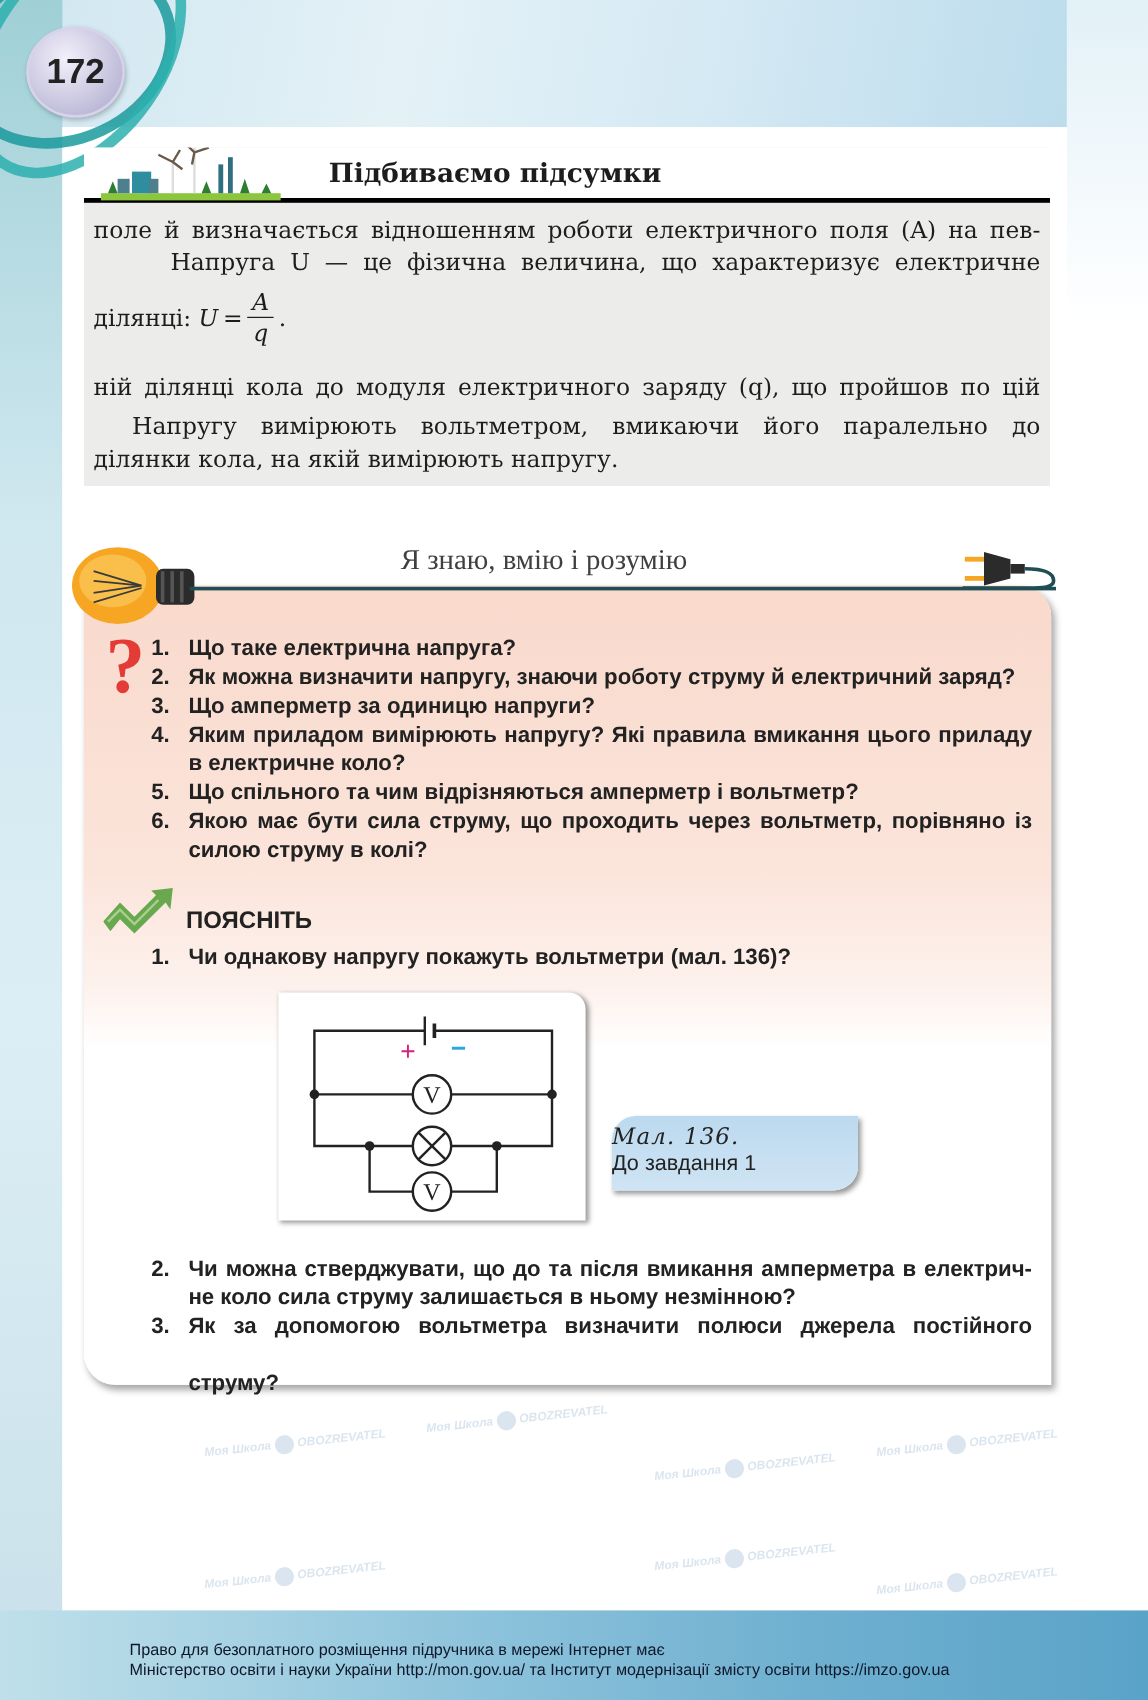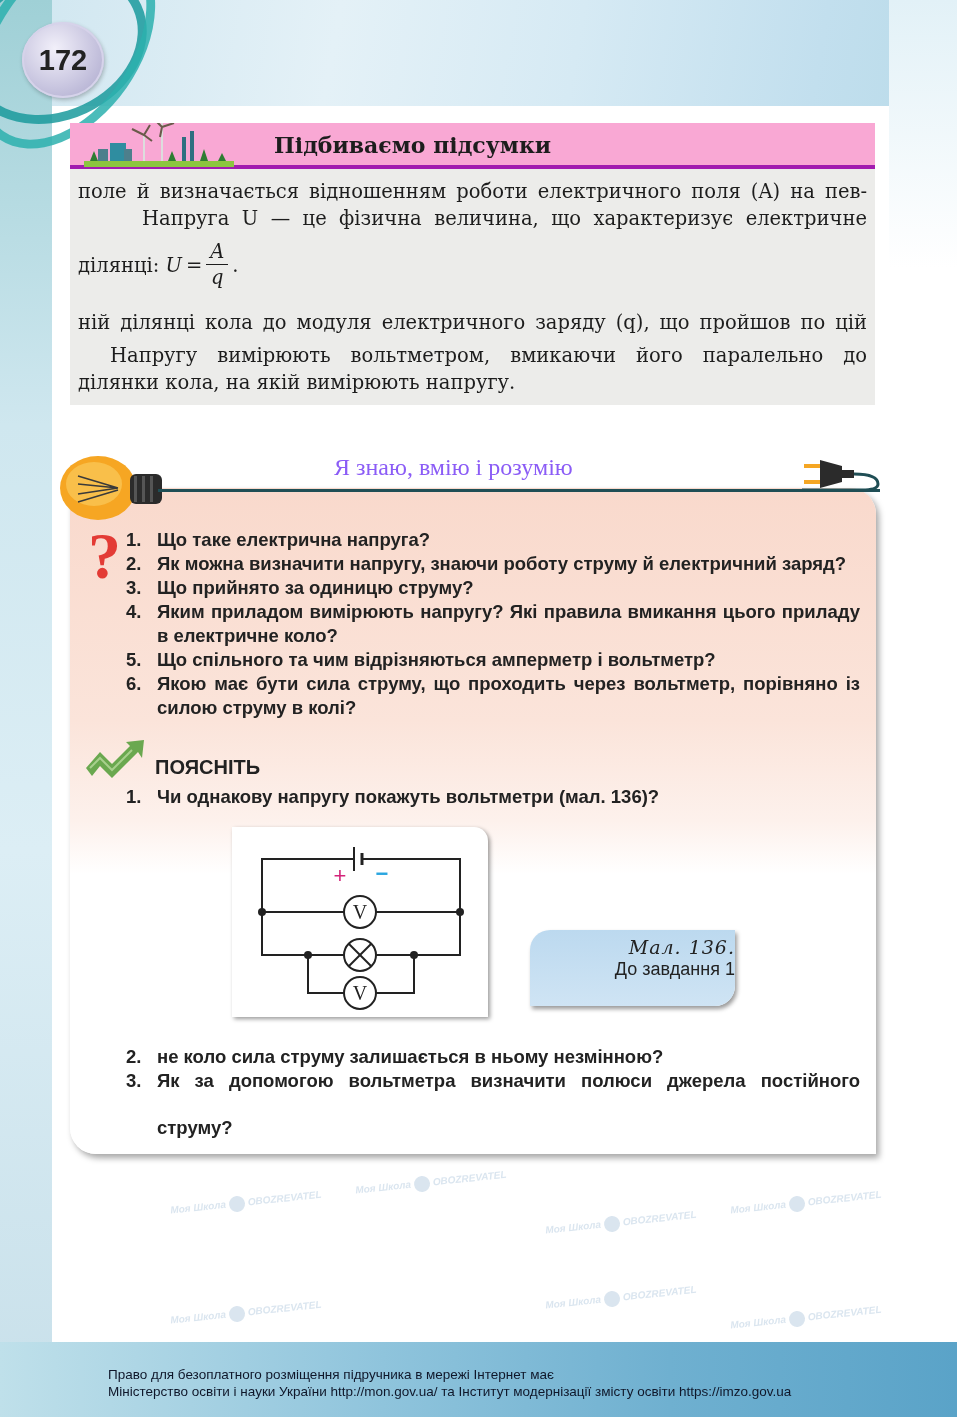--- a/index.html
+++ b/index.html
@@ -46,21 +46,21 @@
     font-family: "Liberation Sans", sans-serif; font-weight: bold; font-size: 29px; color: #222;
   }
 
   
   .summary {
     position: absolute; left: 70px; top: 123px; width: 805px; height: 282px;
     background: #ececea;
   }
   .summary-header {
     position: absolute; left: 0; top: 0; width: 805px; height: 46px;
-    background: #f9a8d4; border-bottom: 4px solid #a21caf;
+    background: #ffffff; border-bottom: 4px solid #000000;
   }
   .summary-title {
     position: absolute; left: 204px; top: 9px;
     font-family: "DejaVu Serif", serif; font-weight: bold; font-size: 22px; color: #1d1d1d;
   }
   .landscape-icon { position: absolute; left: 14px; top: 0px; width: 150px; height: 46px; }
   .summary-body {
     position: absolute; left: 0; top: 55px; width: 805px; padding: 0 8px 0 8px;
     font-family: "DejaVu Serif", serif; font-size: 19.5px; color: #1d1d1d;
     line-height: 27px; text-align: justify;
@@ -70,21 +70,21 @@
   .line.last { text-align-last: left; }
   .formula { display: inline-flex; align-items: center; gap: 4px; font-style: italic; }
   .frac { display: inline-flex; flex-direction: column; align-items: center; vertical-align: middle; font-style: italic; }
   .frac .num { border-bottom: 1px solid #1d1d1d; padding: 0 4px; line-height: 24px; }
   .frac .den { line-height: 26px; }
 
   
   .know-header { position: absolute; left: 58px; top: 448px; width: 830px; height: 76px; }
   .know-title {
     position: absolute; left: 276px; top: 6px;
-    font-family: "Liberation Serif", serif; font-size: 24px; color: #8b5cf6;
+    font-family: "Liberation Serif", serif; font-size: 24px; color: #404040;
   }
   .cord { position: absolute; left: 100px; top: 41px; width: 722px; height: 3px; background: #1f4e55; }
   .know-card {
     position: absolute; left: 70px; top: 488px; width: 806px; height: 666px;
     background: linear-gradient(180deg, #f9d9cc 0%, #fbe4da 35%, #fdf1ec 50%, #ffffff 58%, #ffffff 100%);
     border-radius: 0 26px 0 26px;
     box-shadow: 3px 4px 6px rgba(0,0,0,0.35);
   }
   .question-mark {
     position: absolute; left: 88px; top: 526px;
@@ -100,24 +100,24 @@
     position: absolute; left: 155px; top: 756px; font-weight: bold; font-size: 20px; color: #222;
   }
   .chart-icon { position: absolute; left: 86px; top: 738px; width: 62px; height: 42px; }
 
   
   .figure-box {
     position: absolute; left: 232px; top: 827px; width: 256px; height: 190px; background: #fff;
     border-radius: 0 14px 0 0; box-shadow: 2px 2px 4px rgba(0,0,0,0.4);
   }
   .figure-caption {
-    position: absolute; left: 530px; top: 930px; width: 205px; height: 76px;
+    position: absolute; left: 510px; top: 930px; width: 205px; height: 62px;
     background: linear-gradient(180deg, #bcd9ef 0%, #cfe4f4 100%);
     border-radius: 20px 0 20px 0; box-shadow: 2px 3px 4px rgba(0,0,0,0.4);
-    text-align: right;
+    text-align: left;
   }
   .caption-ref {
     display: block; margin-top: 6px; font-family: "DejaVu Serif", serif; font-style: italic;
     font-size: 19px; color: #222; letter-spacing: 1px;
   }
   .caption-text { display: block; font-size: 18px; color: #222; margin-top: 1px; }
 
   
   .footer-text {
     position: absolute; left: 108px; top: 1366px; font-size: 13.5px; color: #0f172a; line-height: 17px;
@@ -212,21 +212,21 @@
   <div class="qitem">
     <span class="qnum">1.</span>
     <span class="qtext">Що таке електрична напруга?</span>
   </div>
   <div class="qitem">
     <span class="qnum">2.</span>
     <span class="qtext" style="white-space:nowrap;">Як можна визначити напругу, знаючи роботу струму й електричний заряд?</span>
   </div>
   <div class="qitem">
     <span class="qnum">3.</span>
-    <span class="qtext">Що прийнято за одиницю струму?</span>
+    <span class="qtext">Що амперметр за одиницю напруги?</span>
   </div>
   <div class="qitem">
     <span class="qnum">4.</span>
     <span class="qtext">
       <span class="just" style="display:block;">Яким приладом вимірюють напругу? Які правила вмикання цього приладу</span>
       <span style="display:block;">в електричне коло?</span>
     </span>
   </div>
   <div class="qitem">
     <span class="qnum">5.</span>
@@ -292,20 +292,21 @@
 
 <div class="figure-caption">
   <span class="caption-ref">Мал. 136.</span>
   <span class="caption-text">До завдання 1</span>
 </div>
 
 <div class="qlist" style="top:1045px;">
   <div class="qitem">
     <span class="qnum">2.</span>
     <span class="qtext">
+      <span class="just" style="display:block;">Чи можна стверджувати, що до та після вмикання амперметра в електрич-</span>
       <span style="display:block;">не коло сила струму залишається в ньому незмінною?</span>
     </span>
   </div>
   <div class="qitem">
     <span class="qnum">3.</span>
     <span class="qtext">
       <span class="just" style="display:block;">Як за допомогою вольтметра визначити полюси джерела постійного</span>
       <span style="display:block;margin-top:23px;">струму?</span>
     </span>
   </div>

